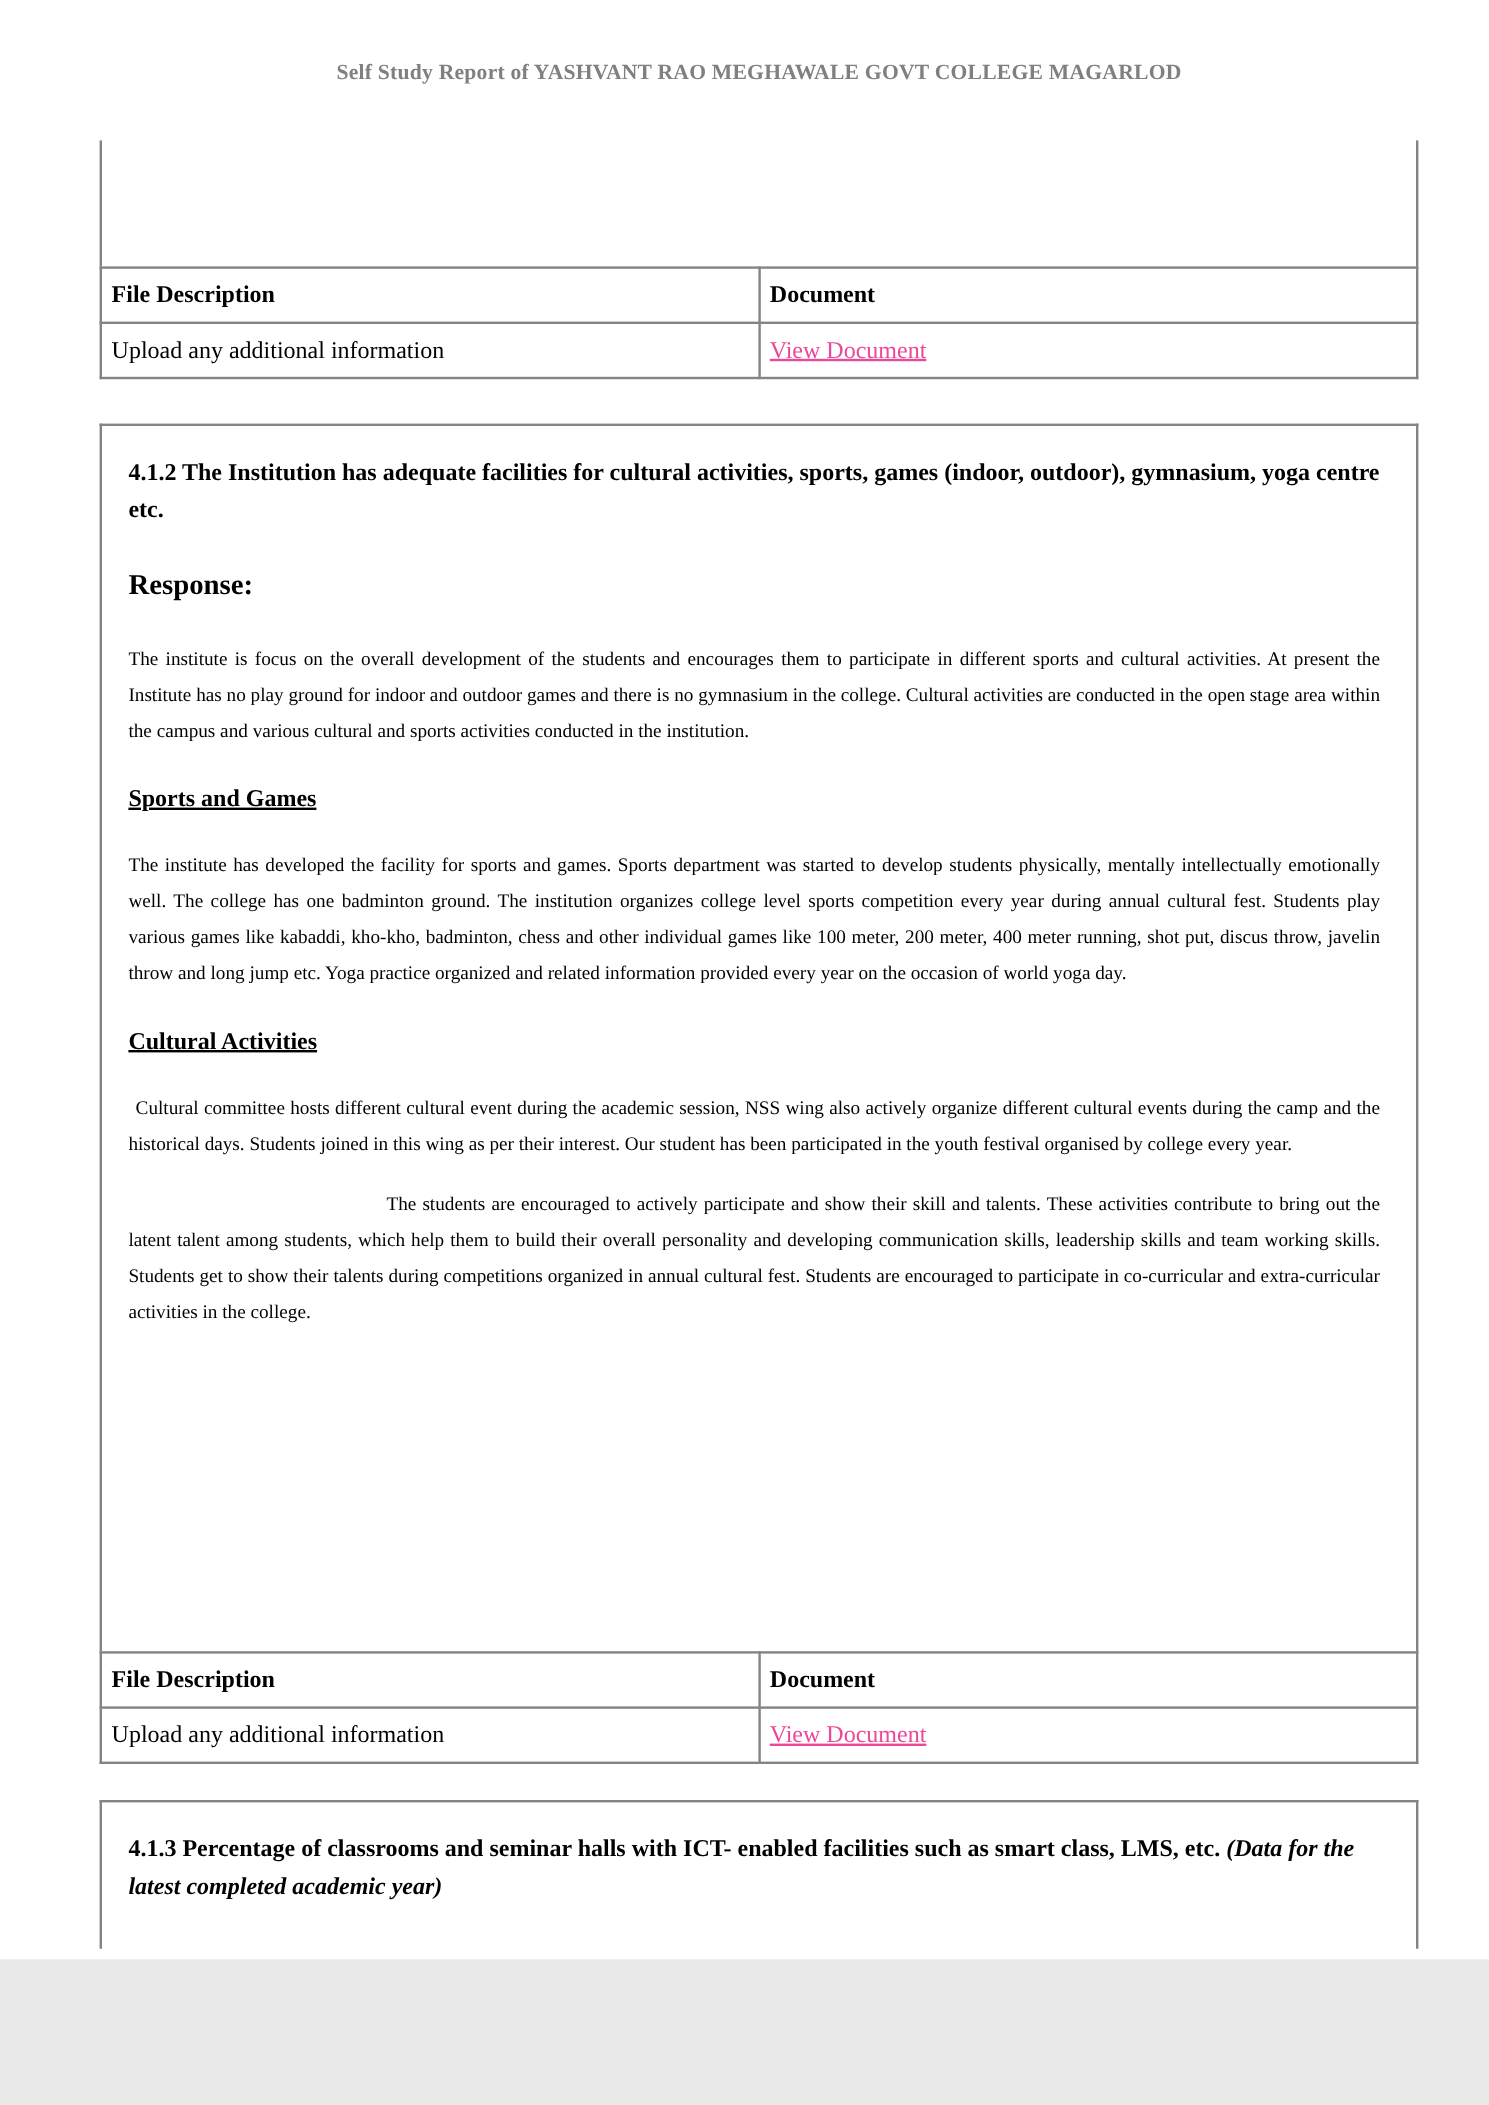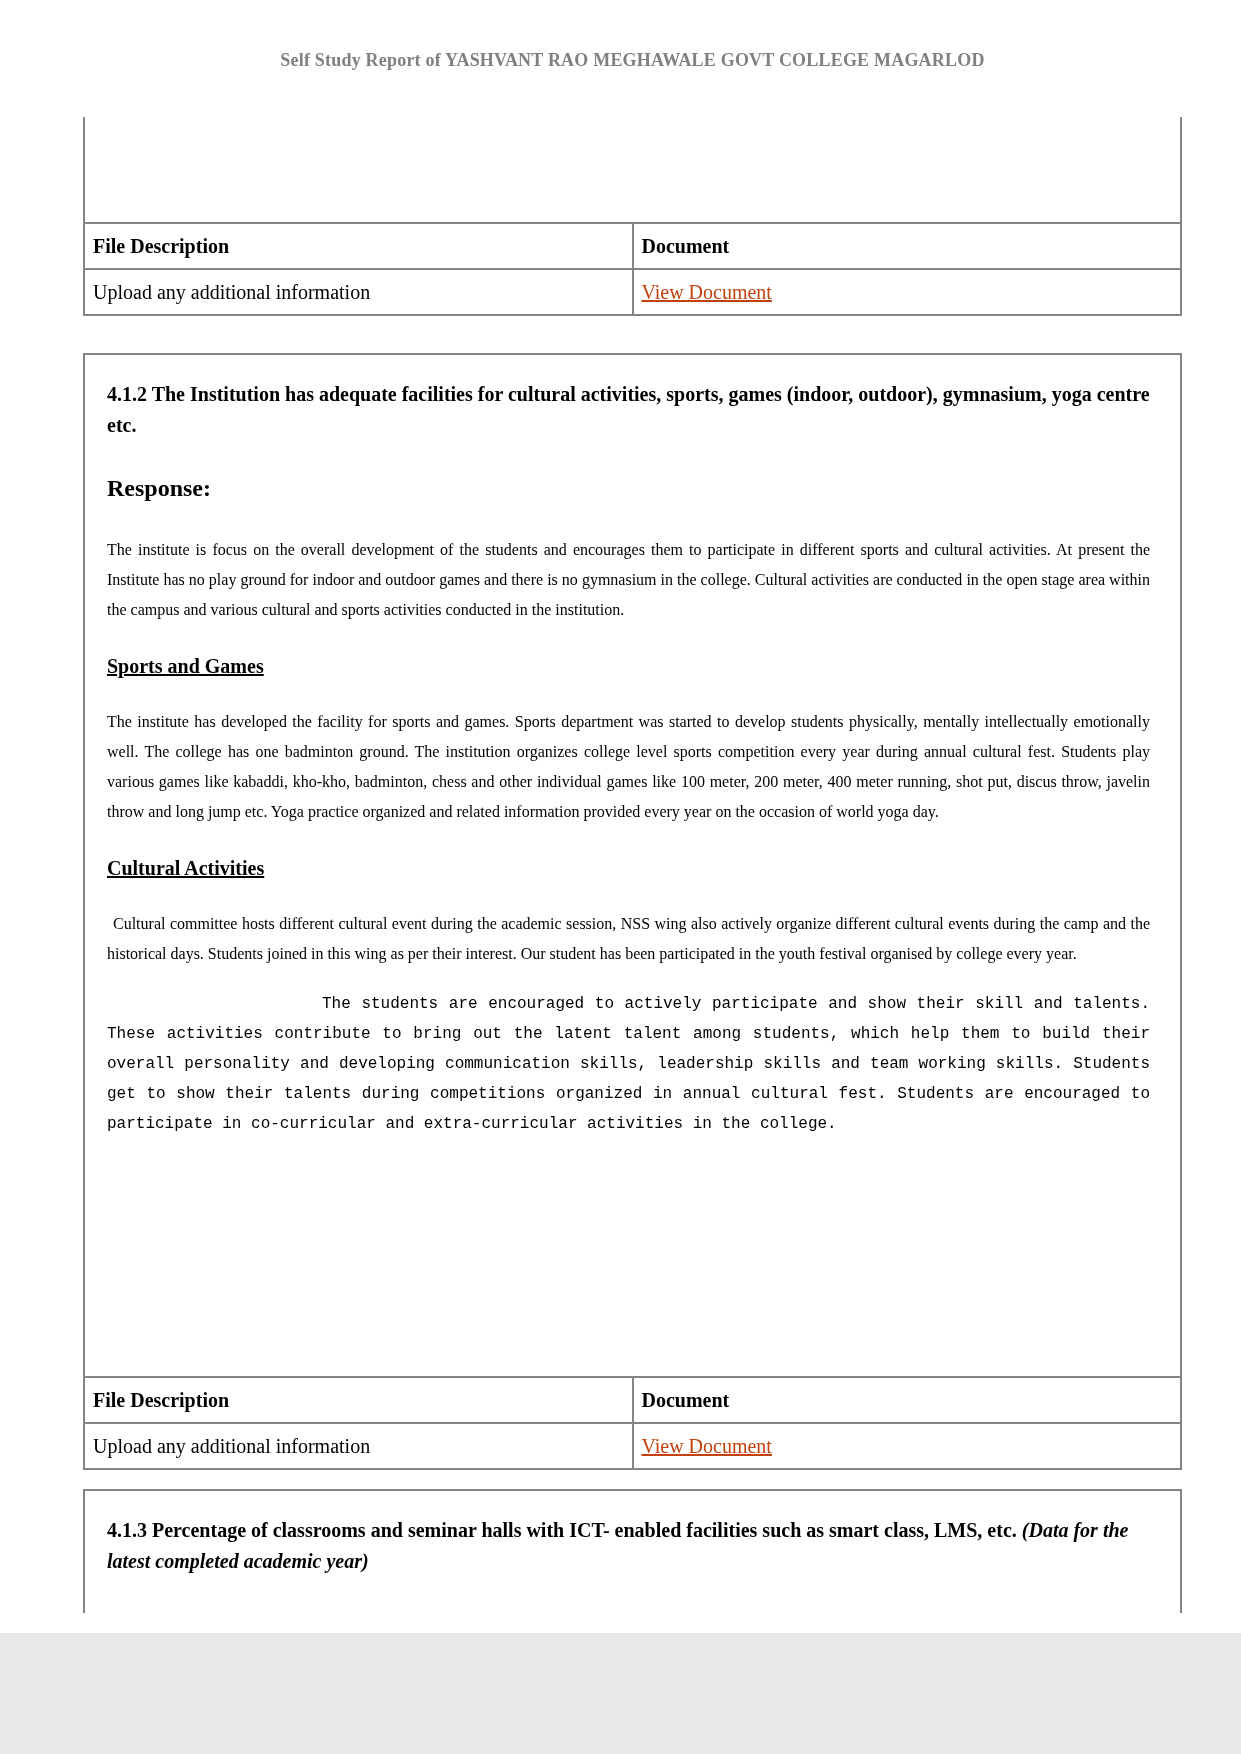--- a/index.html
+++ b/index.html
@@ -23,42 +23,42 @@
 
   table.doc-table {
     width:100%; border-collapse:collapse; table-layout:fixed;
     font-size:20px;
   }
   table.doc-table td {
     border:2px solid #848484; height:44px; vertical-align:middle;
     padding:0 10px 0 8px; overflow:hidden;
   }
   table.doc-table .hdr { font-weight:bold; }
-  a.doc-link { color:#c2410c; text-decoration:underline; cursor:pointer; }
+  a.doc-link { color:#ec4899; text-decoration:underline; cursor:pointer; }
 
   .section-box {
     box-sizing:border-box;
     border:2px solid #848484; border-bottom:none;
     padding:24px 30px 0 22px;
   }
   .box-412 { margin-top:37px; height:1023px; }
-  .box-413 { margin-top:19px; height:124px; }
+  .box-413 { margin-top:30px; height:124px; }
 
   .sec-heading { font-weight:bold; font-size:20px; line-height:31px; margin:0; text-align:left; }
   .sub-heading { font-weight:bold; font-size:20px; line-height:30px; margin:26px 0 0 0;text-decoration:underline; }
   .resp-label  { font-weight:bold; font-size:24px; line-height:30px; margin:32px 0 4px 0; }
   .body-text {
     font-size:16px; line-height:30px; margin:0;
     text-align:justify; text-align-last:left;
   }
   .mt32 { margin-top:32px; }
   .mt26 { margin-top:26px; }
   .mt20 { margin-top:20px; }
   .indent-small { text-indent:6px; }
-  .indent-large { text-indent:215px;font-family:Liberation Mono, monospace; }
+  .indent-large { text-indent:215px; }
   .italic-part { font-style:italic; }
 
   .doc-footer {
     position:absolute; top:1686px; left:74px; width:1099px; height:24px;
     font-size:20px;
   }
   .footer-page { position:absolute; left:0; width:996px; text-align:center; }
   .footer-time { position:absolute; right:0; text-align:right; }
 </style>
 </head>

